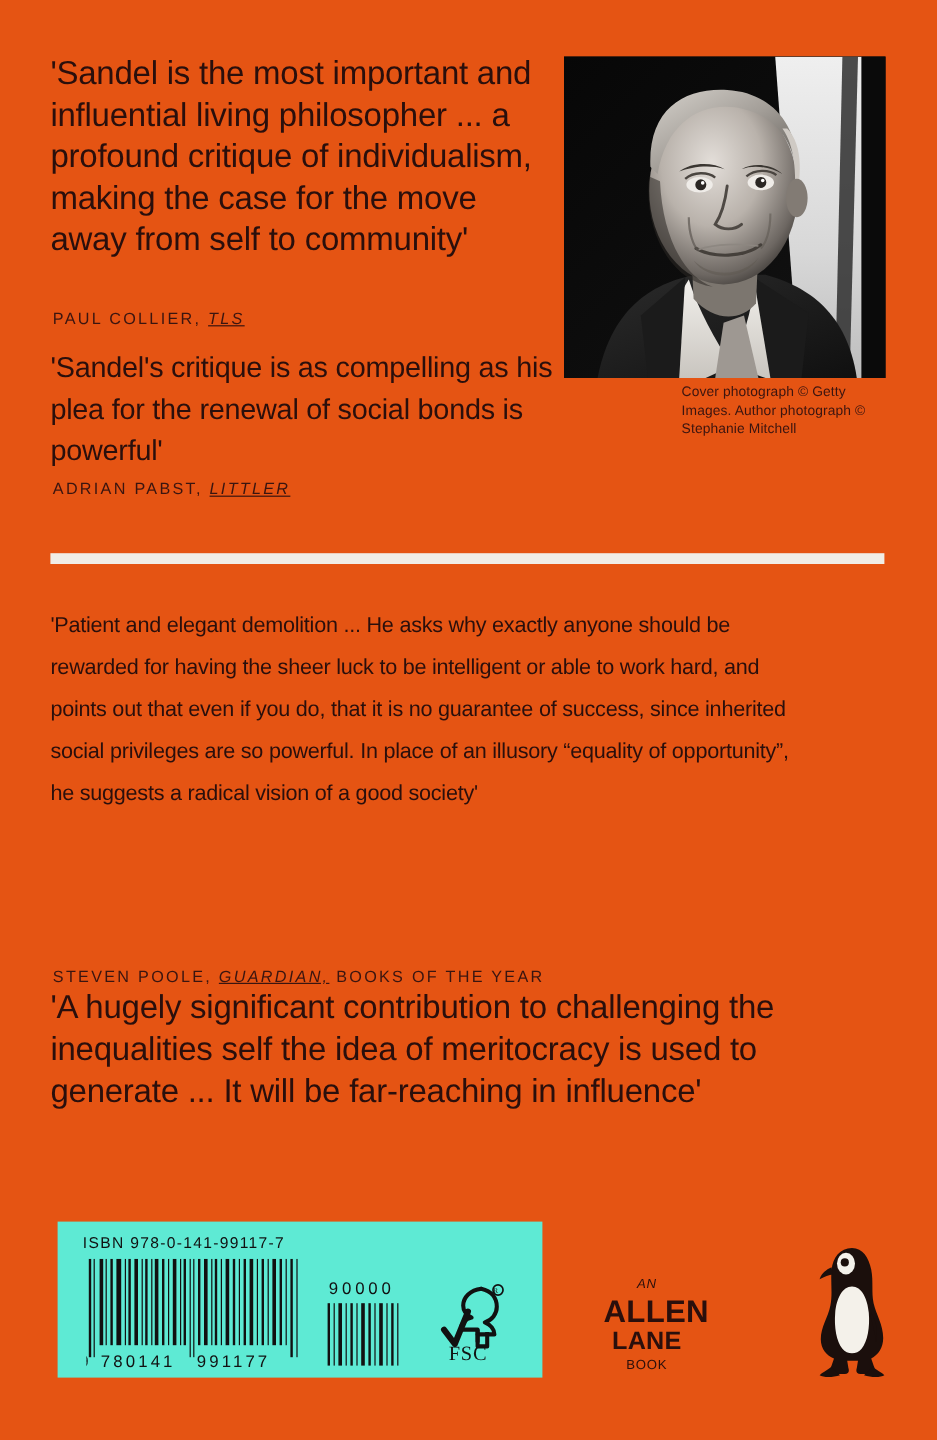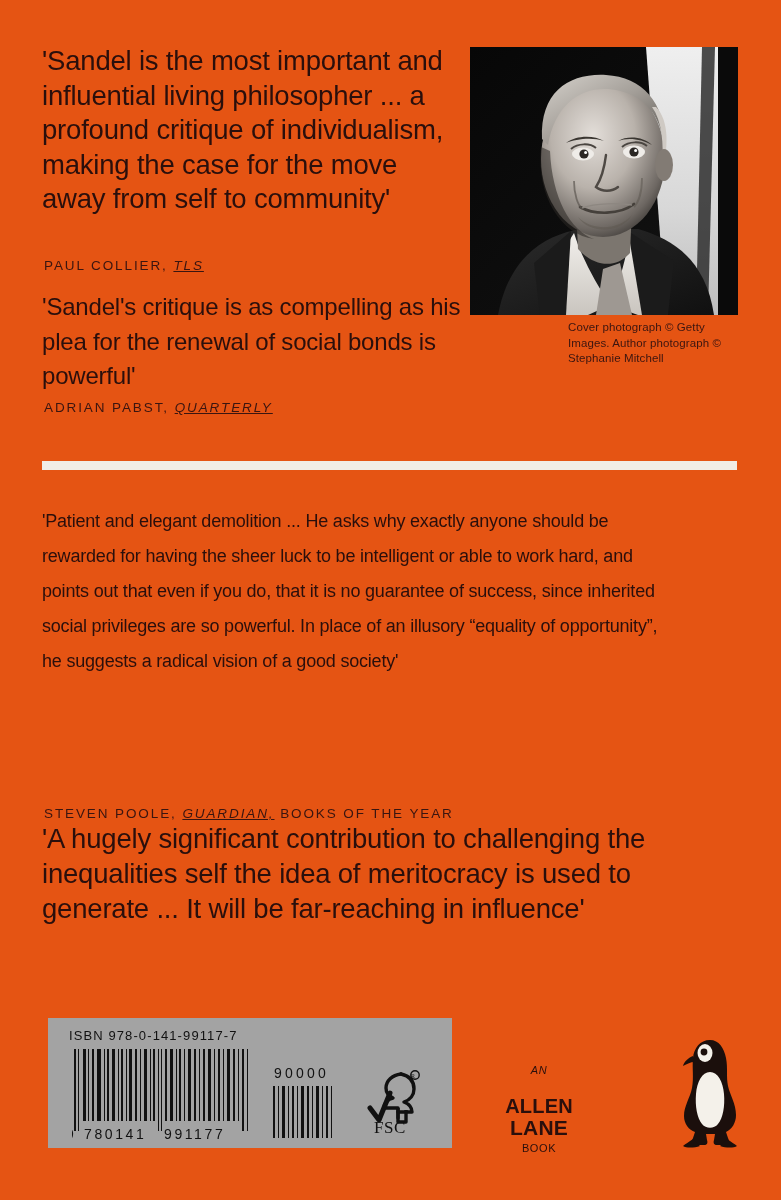--- a/index.html
+++ b/index.html
@@ -94,21 +94,21 @@
   }
   #attrib-4 { left: 44px; top: 964px; }
 
   
   #barcode-panel {
     position: absolute;
     left: 48px;
     top: 1018px;
     width: 404px;
     height: 130px;
-    background: #a3a3a3;
+    background: #5eead4;
   }
   #isbn-text {
     position: absolute;
     left: 21px; top: 10px;
     font-size: 13px;
     letter-spacing: 1.1px;
     color: #111;
     font-family: "Liberation Sans", sans-serif;
   }
   #barcode-main { position: absolute; left: 24px; top: 31px; }
@@ -119,21 +119,21 @@
   #allen-lane {
     position: absolute;
     left: 503px;
     top: 1065px;
     width: 72px;
     text-align: center;
     color: #2A0F0C;
     line-height: 1;
   }
   #allen-lane .al-an { font-size: 11px; letter-spacing: 0.6px; display:block;font-style:italic; }
-  #allen-lane .al-allen { font-size: 20px; font-weight: 700; letter-spacing: 0.2px; display:block; margin-top: 20px; text-align: center;}
+  #allen-lane .al-allen { font-size: 26px; font-weight: 700; letter-spacing: 0.2px; display:block; margin-top: 4px; text-align: center;}
   #allen-lane .al-lane { font-size: 21px; font-weight: 700; letter-spacing: 0.2px; display:block; margin-top: 1px;}
   #allen-lane .al-book { font-size: 11px; letter-spacing: 0.6px; display:block; margin-top: 5px;}
 
   #penguin-philosophy {
     position: absolute;
     left: 578px;
     top: 1090px;
     width: 108px;
     text-align: center;
     color: #2A0F0C;
@@ -259,21 +259,21 @@
   <div class="attrib" id="attrib-1">
     <span>PAUL COLLIER,</span>
     <span class="src">TLS</span>
   </div>
 
   <div class="quote" id="quote-2">
     <p>'Sandel's critique is as compelling as his plea for the renewal of social bonds is powerful'</p>
   </div>
   <div class="attrib" id="attrib-2">
     <span>ADRIAN PABST,</span>
-    <span class="src">QUARTERLY</span>
+    <span class="src">LITTLER</span>
   </div>
 
   <div id="divider" style="background: rgb(241, 237, 230);"></div>
 
   <div class="quote" id="quote-3">
     <p>'Patient and elegant demolition ... He asks why exactly anyone should be rewarded for having the sheer luck to be intelligent or able to work hard, and points out that even if you do, that it is no guarantee of success, since inherited social privileges are so powerful. In place of an illusory “equality of opportunity”, he suggests a radical vision of a good society'</p>
   </div>
   <div class="attrib" id="attrib-3">
     <span>STEVEN POOLE,</span>
     <span class="src">GUARDIAN,</span>

